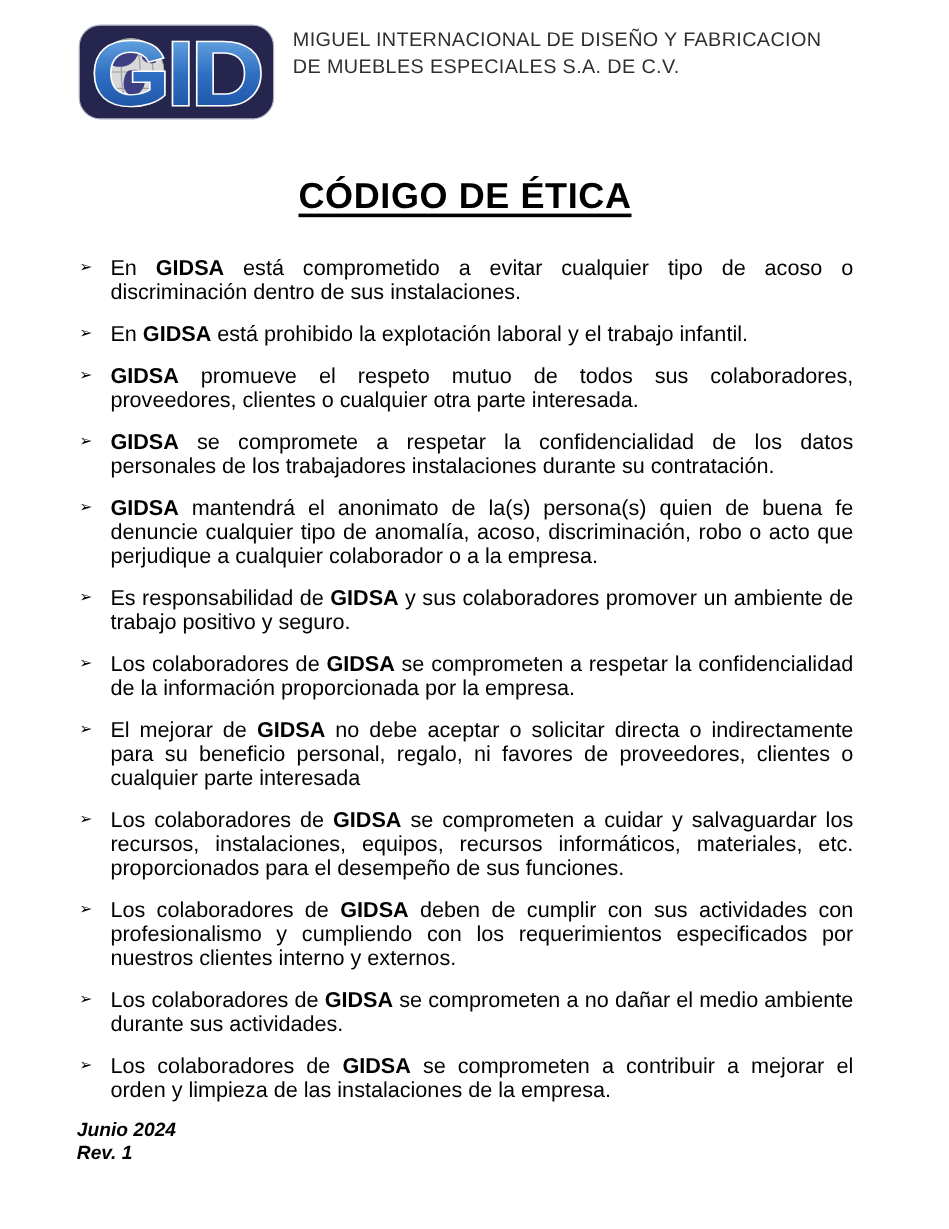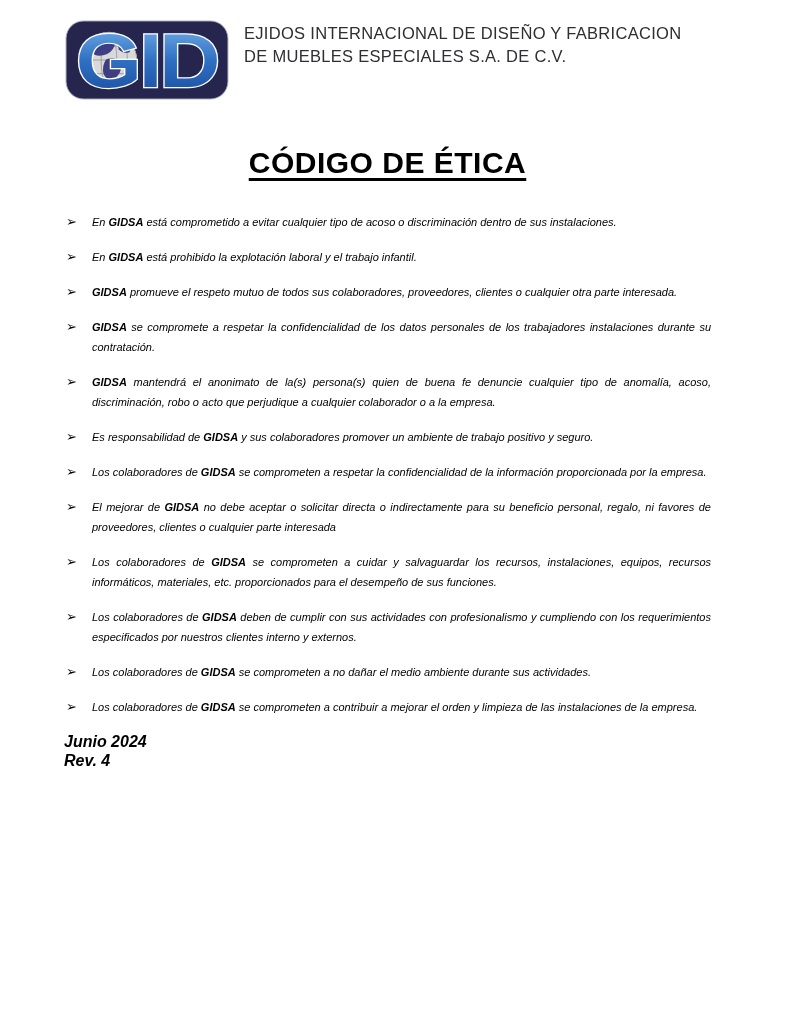--- a/index.html
+++ b/index.html
@@ -60,25 +60,24 @@
   .marker {
     flex: 0 0 26px;
     font-size: 13px;
     line-height: 20px;
     padding-left: 2px;
     color: #000;
   }
   .item-text {
     flex: 1 1 auto;
     margin: 0;
-    font-size: 11px;
+    font-size: 18px;
     line-height: 20px;
     text-align: justify;
     text-justify: inter-word;
-    font-style: italic;
   }
   .item-text b { font-weight: bold; }
   
   .doc-footer {
     margin-top: 2px;
     text-align: left;
     font-size: 16px;
     line-height: 19px;
     font-weight: bold;
     font-style: italic;
@@ -115,21 +114,21 @@
             <line x1="18" y1="55" x2="72" y2="55"></line>
           </g>
           <path d="M28 24 q9 -9 19 -6 q7 2 4 8 q-3 8 -11 10 q-9 2 -13 -3 q-3 -5 1 -9 Z" fill="#3e3e82"></path>
           <path d="M43 40 q9 -3 13 4 q3 7 -2 13 q-5 6 -11 3 q-5 -4 -4 -11 q1 -7 4 -9 Z" fill="#3e3e82"></path>
           <path d="M57 20 q9 -3 13 4 l-4 9 q-7 2 -11 -3 q-2 -7 2 -10 Z" fill="#3e3e82"></path>
         </g>
         <text x="11" y="69" font-family="'Liberation Sans', sans-serif" font-weight="bold" font-size="78" letter-spacing="-3" textLength="145" lengthAdjust="spacingAndGlyphs" fill="url(#gblue)" stroke="#ffffff" stroke-width="2.5" paint-order="stroke">GID</text>
       </svg>
     </div>
     <div class="head-text">
-      <div class="company-line">EJIDOS INTERNACIONAL DE DISEÑO Y FABRICACION</div>
+      <div class="company-line">MIGUEL INTERNACIONAL DE DISEÑO Y FABRICACION</div>
       <div class="company-line">DE MUEBLES ESPECIALES S.A. DE C.V.</div>
     </div>
   </header>
 
   <h1 class="doc-title">
     <span class="underlined">CÓDIGO DE ÉTICA</span>
   </h1>
 
   <ul class="ethics-list">
     <li class="ethics-item">
@@ -188,16 +187,16 @@
     </li>
 
     <li class="ethics-item">
       <span class="marker">➢</span>
       <p class="item-text"><span>Los colaboradores de </span><b>GIDSA</b><span> se comprometen a contribuir a mejorar el orden y limpieza de las instalaciones de la empresa.</span></p>
     </li>
   </ul>
 
   <footer class="doc-footer">
     <div>Junio 2024</div>
-    <div>Rev. 4</div>
+    <div>Rev. 1</div>
   </footer>
 
 </div>
 
 </body></html>

